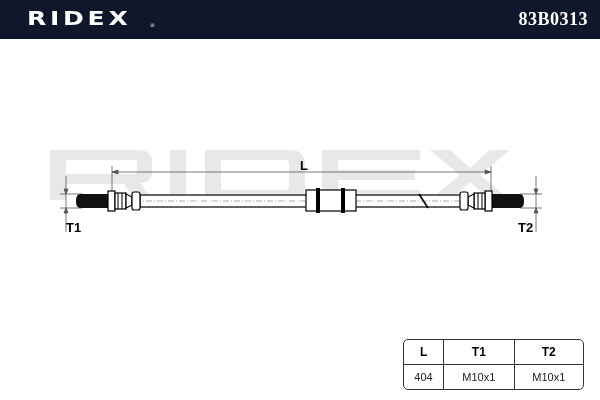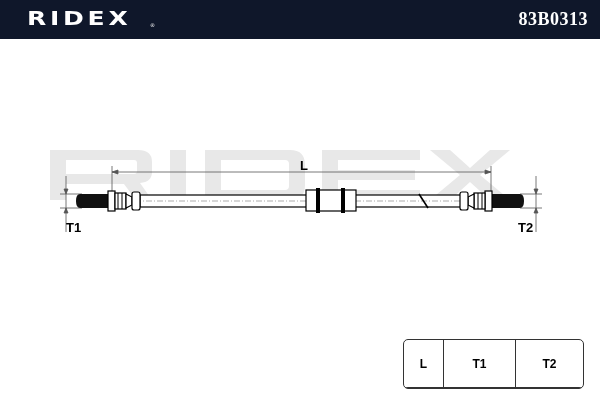--- a/index.html
+++ b/index.html
@@ -102,14 +102,19 @@
 <span class="dim-label" style="left:66px; top:220px;">T1</span>
 <span class="dim-label" style="left:518px; top:220px;">T2</span>
 
 <table class="spec-table">
   <tbody>
       <tr>
     <th>L</th>
     <th>T1</th>
     <th>T2</th>
   </tr>
+  <tr>
+    <td>404</td>
+    <td>M10x1</td>
+    <td>M10x1</td>
+  </tr>
 </tbody>
   </table>
 
 </body></html>

